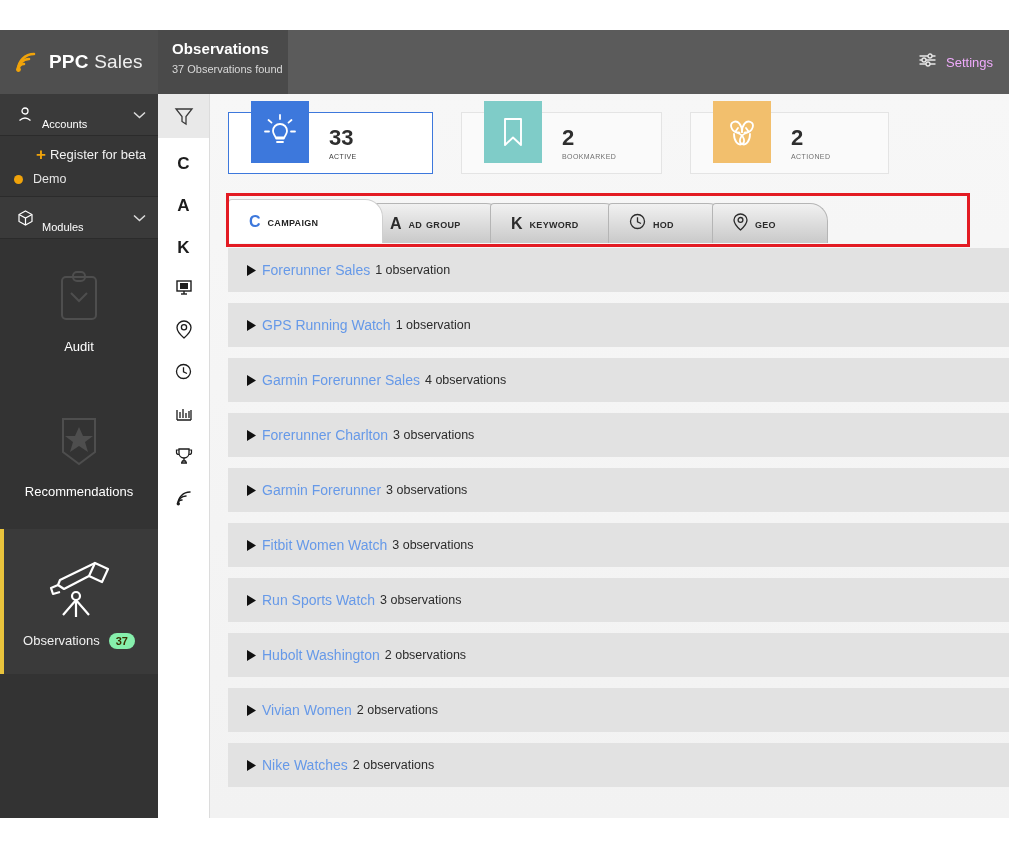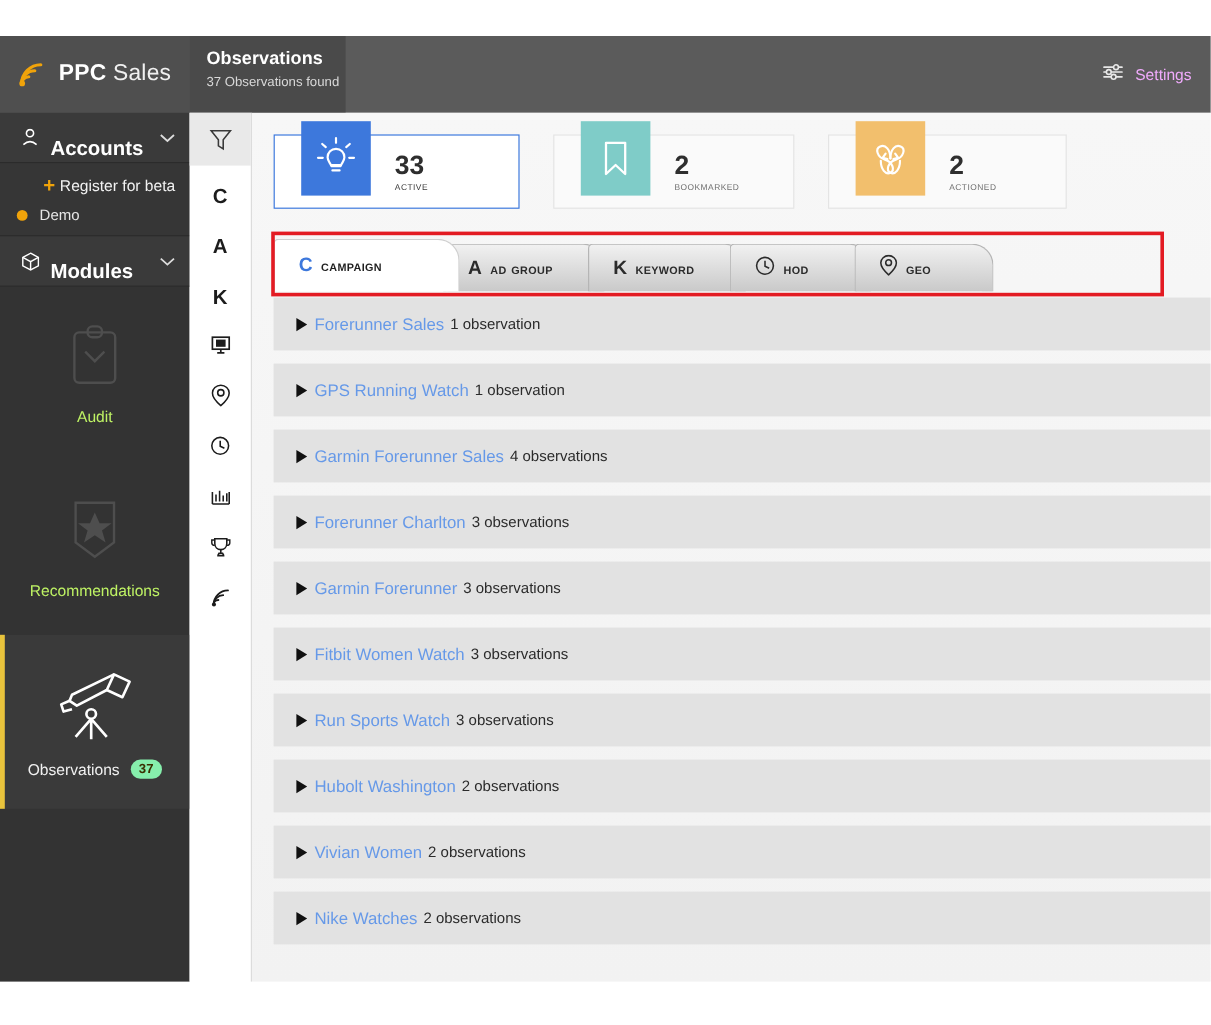--- a/index.html
+++ b/index.html
@@ -35,42 +35,42 @@
   }
   .settings-label { font-size:13px; color:#f0abfc; }
 
   
   .sidebar { position:absolute; left:0; top:94px; width:158px; height:724px; background:#333333; }
   .sb-section {
     height:42px; display:flex; align-items:center; padding:0 12px 0 16px;
     background:#3a3a3a; color:#fff; border-bottom:1px solid #2b2b2b; cursor:pointer;
   }
   .sb-section .ic { width:18px; display:flex; align-items:center; justify-content:center; }
-  .sb-section .lbl { font-size:17px; font-weight:bold; margin-left:8px; flex:1;margin-top:18px; }
+  .sb-section .lbl { font-size:11px; font-weight:normal; margin-left:8px; flex:1;margin-top:18px; }
   .sb-section .chev { font-size:12px; color:#cfcfcf; }
 
   .sb-sub { background:#363636; padding:8px 0 10px 0; border-bottom:1px solid #2b2b2b; }
   .sb-register {
     display:flex; align-items:center; justify-content:flex-end; gap:4px;
     padding:3px 12px 8px 0; cursor:pointer;
   }
   .sb-register .plus { color:#f0a30a; font-size:17px; font-weight:bold; line-height:12px; }
   .sb-register .lbl { font-size:13px; color:#f2f2f2; }
   .sb-demo { display:flex; align-items:center; gap:10px; padding:2px 0 0 14px; cursor:pointer; }
   .dot { width:9px; height:9px; border-radius:50%; background:#f0a30a; }
   .sb-demo .lbl { font-size:12.5px; color:#e6e6e6; }
 
   .modrow { padding-top:0; }
   .navitem {
     position:relative; height:145px; display:flex; flex-direction:column;
     align-items:center; justify-content:center; gap:10px; cursor:pointer;
   }
   .navitem .nlbl { font-size:13px; }
   .navitem.dim { color:#4e4e4e; }
-  .navitem.dim .nlbl { color:#bef264; }
+  .navitem.dim .nlbl { color:#ffffff; }
   .navitem.active { background:#3a3a3a; }
   .navitem.active .nlbl { color:#f0f0f0; display:flex; align-items:center; gap:9px; }
   .navitem.active::before {
     content:""; position:absolute; left:0; top:0; width:4px; height:100%; background:#e8c33c;
   }
   .badge {
     background:#86efac; color:#3a3000; font-size:11px; font-weight:bold;
     border-radius:9px; padding:2px 7px; line-height:12px;
   }
 

